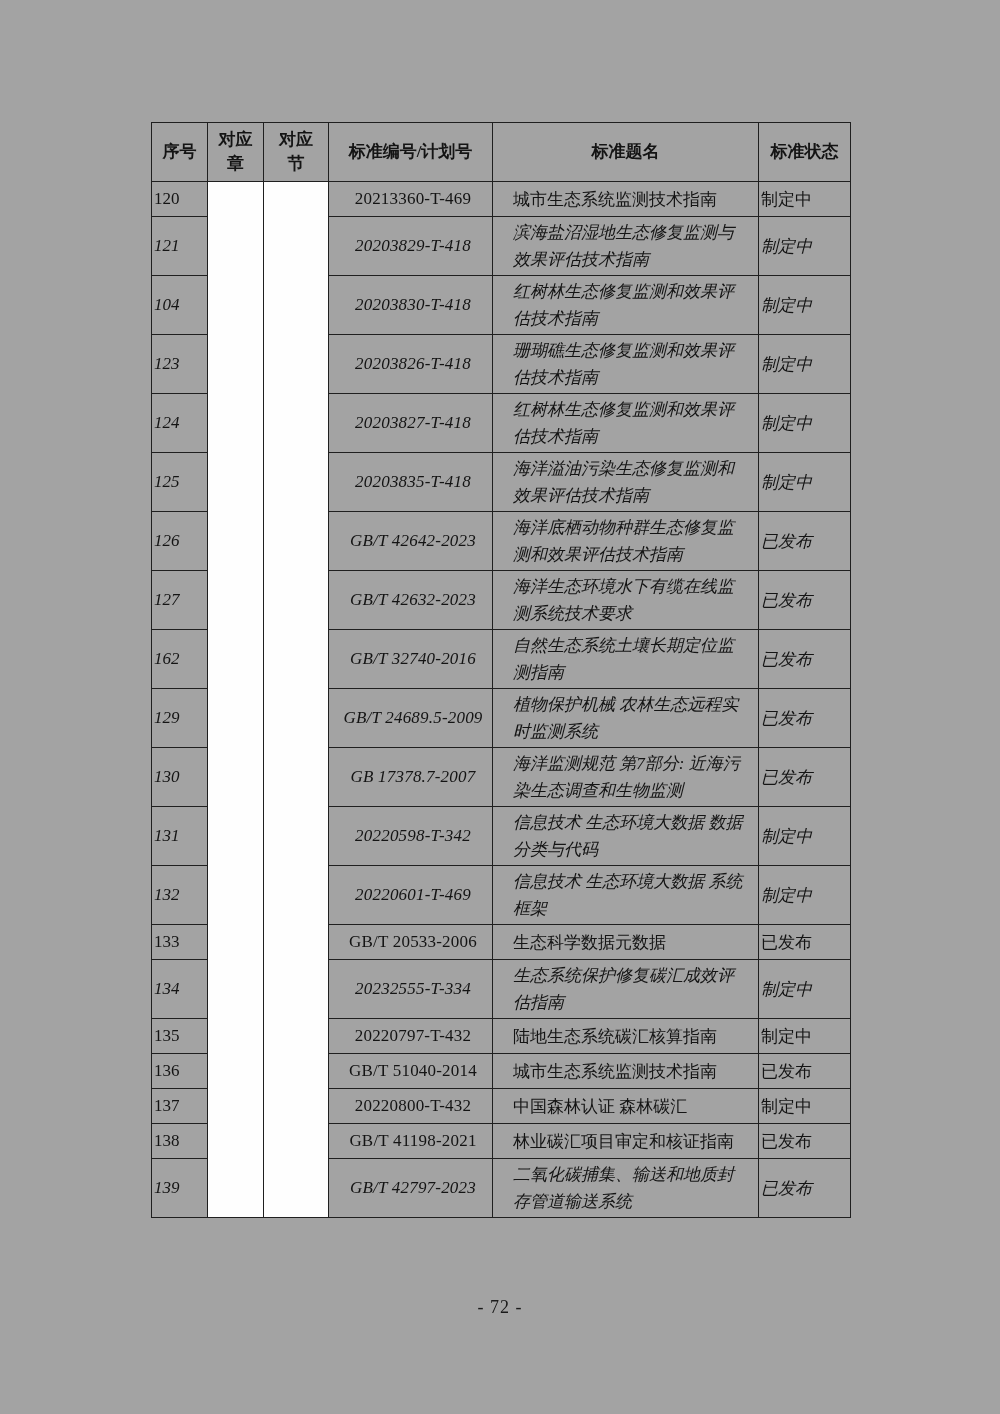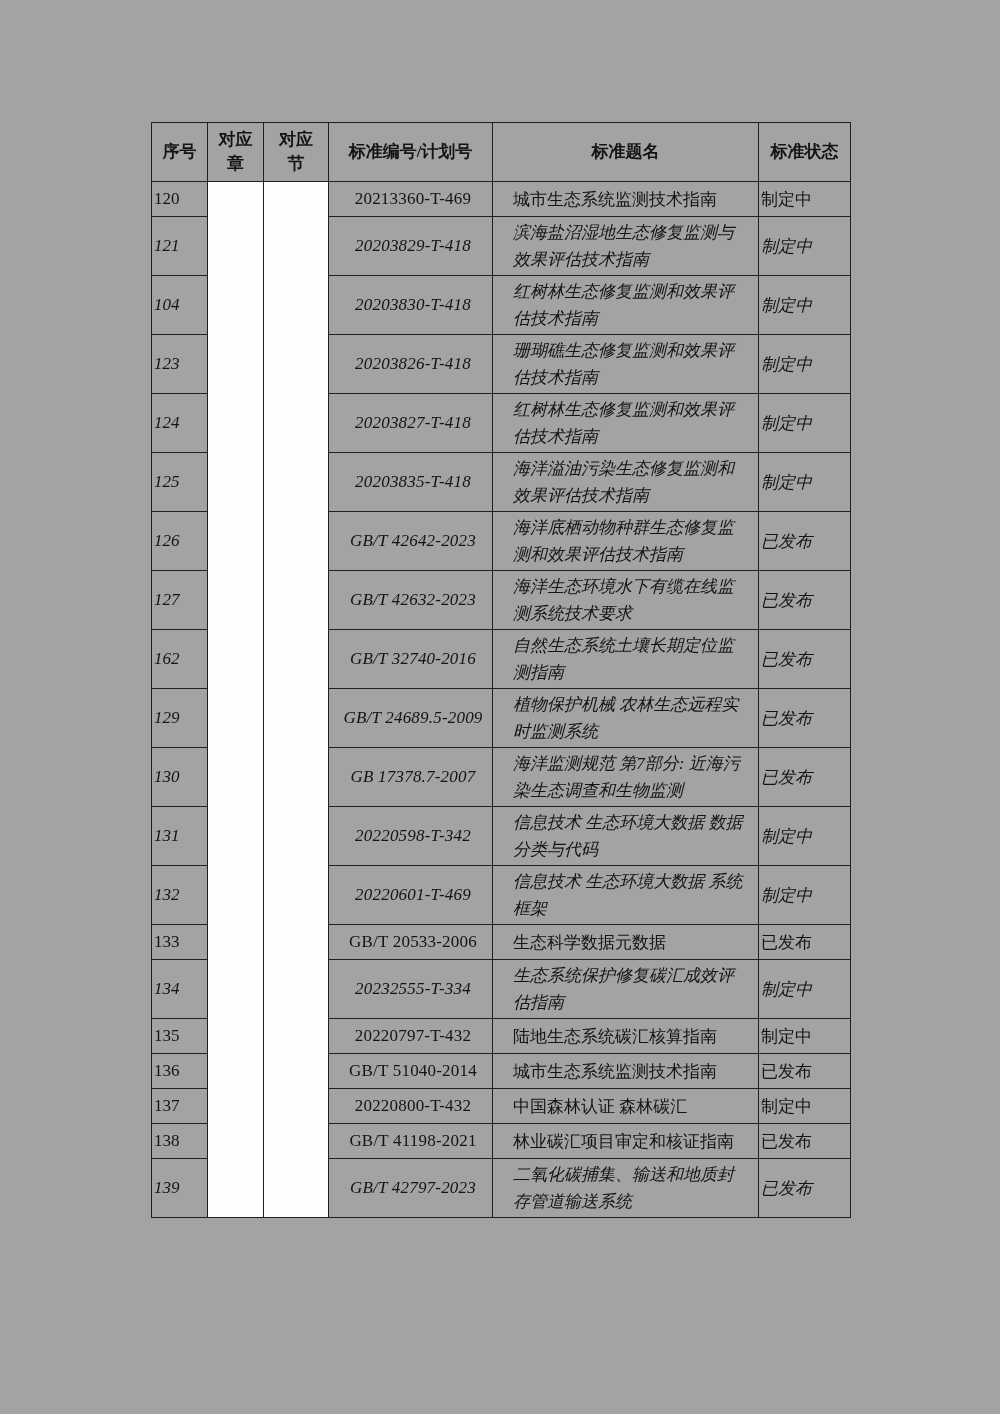--- a/index.html
+++ b/index.html
@@ -218,14 +218,15 @@
       </tr>
       <tr class="r2">
         <td class="c-no">139</td>
         <td class="c-code">GB/T 42797-2023</td>
         <td class="c-title">二氧化碳捕集、输送和地质封存管道输送系统</td>
         <td class="c-status">已发布</td>
       </tr>
     </tbody>
   </table>
 
+  <div class="footer">- 72 -</div>
 
 </div>
 
 </body></html>

